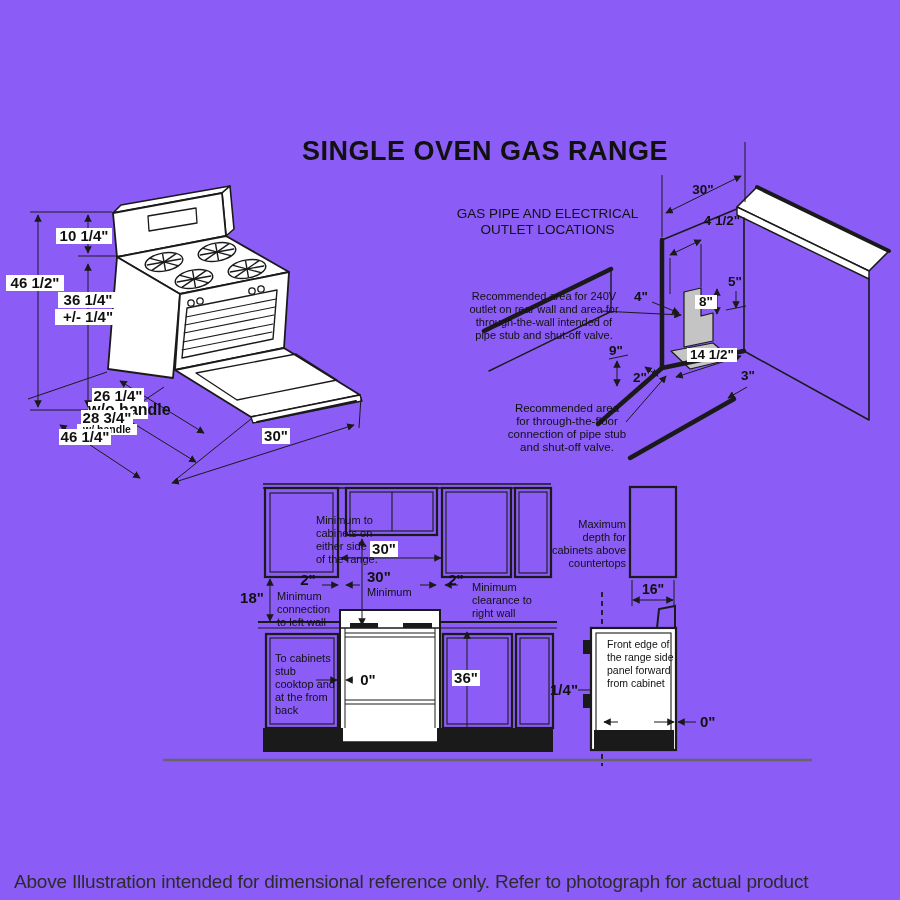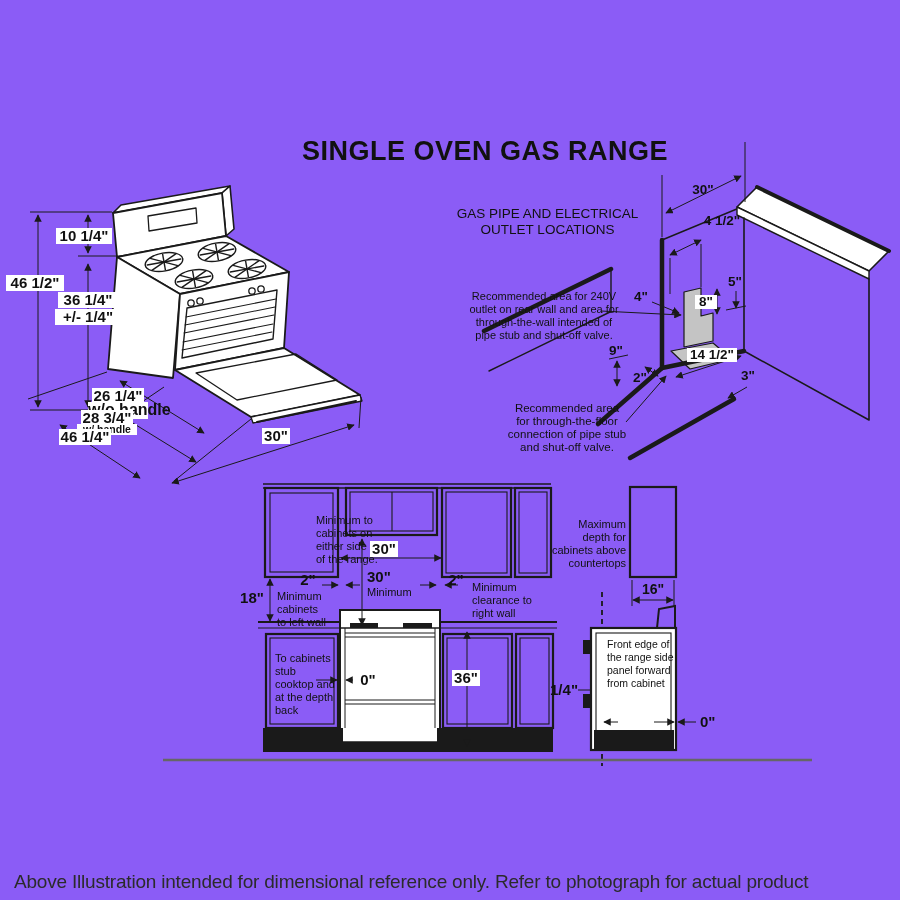--- a/index.html
+++ b/index.html
@@ -294,28 +294,28 @@
 <div class="lbl" style="left:295px;top:572px;width:26px;font-size:15px;">2"</div>
 <div class="lbl" style="left:443px;top:572px;width:26px;font-size:15px;">2"</div>
 <div class="note" style="left:472px;top:581px;">
   <div>Minimum</div>
   <div>clearance to</div>
   <div>right wall</div>
 </div>
 <div class="lbl" style="left:238px;top:590px;width:28px;font-size:15px;">18"</div>
 <div class="note" style="left:277px;top:590px;">
   <div>Minimum</div>
-  <div>cabinets</div>
+  <div>connection</div>
   <div>to left wall</div>
 </div>
 <div class="note" style="left:275px;top:652px;">
   <div>To cabinets</div>
   <div>stub</div>
   <div>cooktop and</div>
-  <div>at the depth</div>
+  <div>at the from</div>
   <div>back</div>
 </div>
 <div class="lbl" style="left:356px;top:672px;width:24px;font-size:15px;">0"</div>
 <div class="lbl bg" style="left:452px;top:670px;width:28px;font-size:15px;">36"</div>
 
 <div class="note rt" style="left:552px;top:518px;width:74px;">
   <div>Maximum</div>
   <div>depth for</div>
   <div>cabinets above</div>
   <div>countertops</div>

